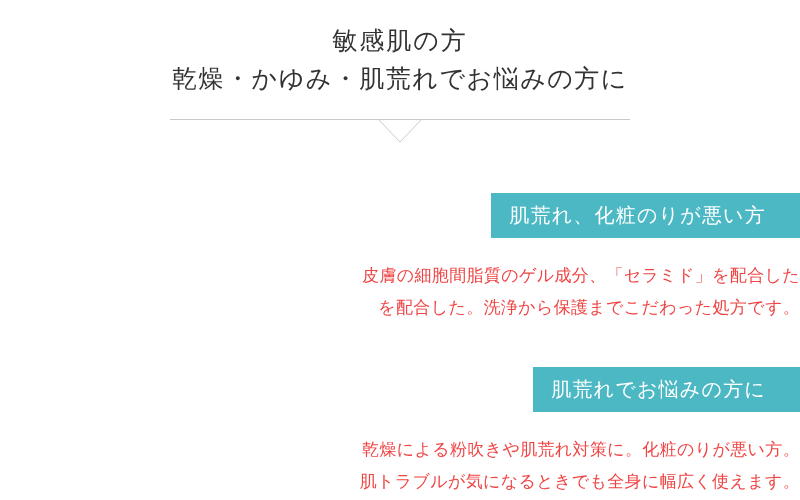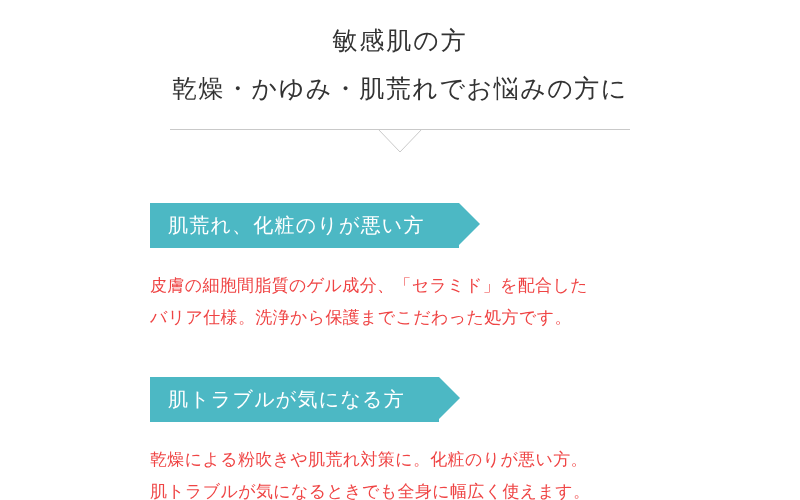--- a/index.html
+++ b/index.html
@@ -31,21 +31,21 @@
     letter-spacing: 0.08em;
     color: #333333;
     line-height: 1.5;
     font-weight: 500;
   }
   .heading-line2 {
     font-size: 25px;
     letter-spacing: 0.06em;
     color: #333333;
     line-height: 1.5;
-    margin-top: 10px;
+    margin-top: 0;
     font-weight: 500;
   }
 
   
   .divider-wrap {
     position: relative;
     width: 460px;
     margin: 22px auto 0 auto;
     height: 26px;
   }
@@ -65,20 +65,21 @@
     width: 44px;
     height: 24px;
   }
   .divider-chevron svg {
     display: block;
   }
 
   
   .section {
     margin-left: 150px;
+    text-align: right;
   }
   .section-1 { margin-top: 48px; }
   .section-2 { margin-top: 42px; }
 
   .ribbon {
     position: relative;
     display: inline-block;
     background: #4cb8c4;
     color: #ffffff;
     font-size: 20px;
@@ -132,27 +133,27 @@
       </svg>
     </div>
   </div>
 
   <div class="section section-1">
     <div class="ribbon">
       <span class="ribbon-label">肌荒れ、化粧のりが悪い方</span>
     </div>
     <div class="body-text">
       <span class="body-line">皮膚の細胞間脂質のゲル成分、「セラミド」を配合した</span>
-      <span class="body-line">バリア仕様。洗浄から保護までこだわった処方です。</span>
+      <span class="body-line">を配合した。洗浄から保護までこだわった処方です。</span>
     </div>
   </div>
 
   <div class="section section-2">
     <div class="ribbon">
-      <span class="ribbon-label">肌トラブルが気になる方</span>
+      <span class="ribbon-label">肌荒れでお悩みの方に</span>
     </div>
     <div class="body-text">
       <span class="body-line">乾燥による粉吹きや肌荒れ対策に。化粧のりが悪い方。</span>
       <span class="body-line">肌トラブルが気になるときでも全身に幅広く使えます。</span>
     </div>
   </div>
 
 </div>
 
 </body></html>

